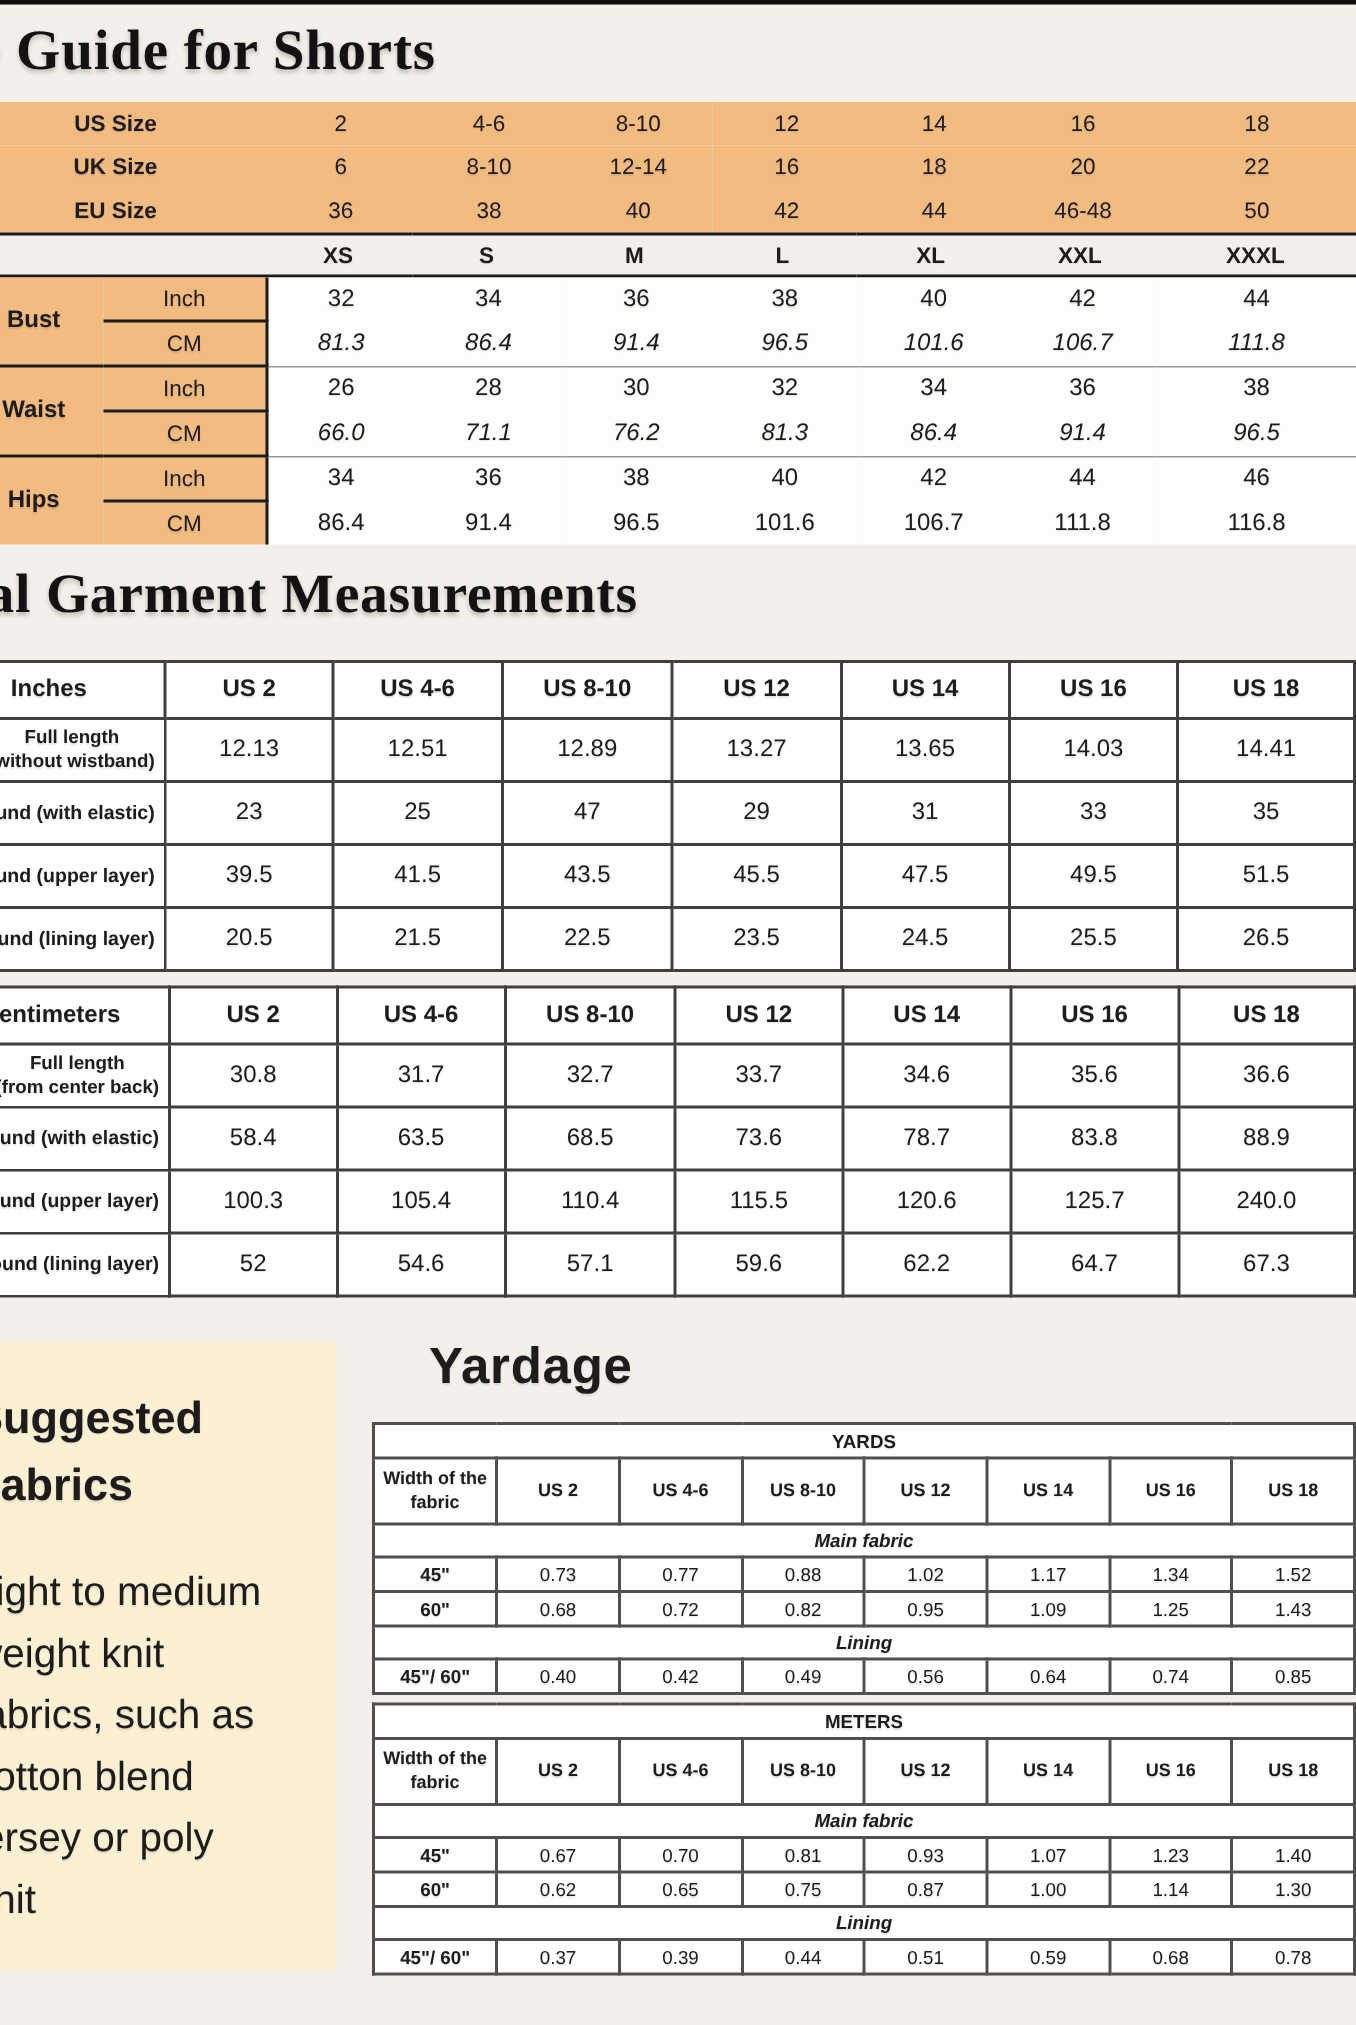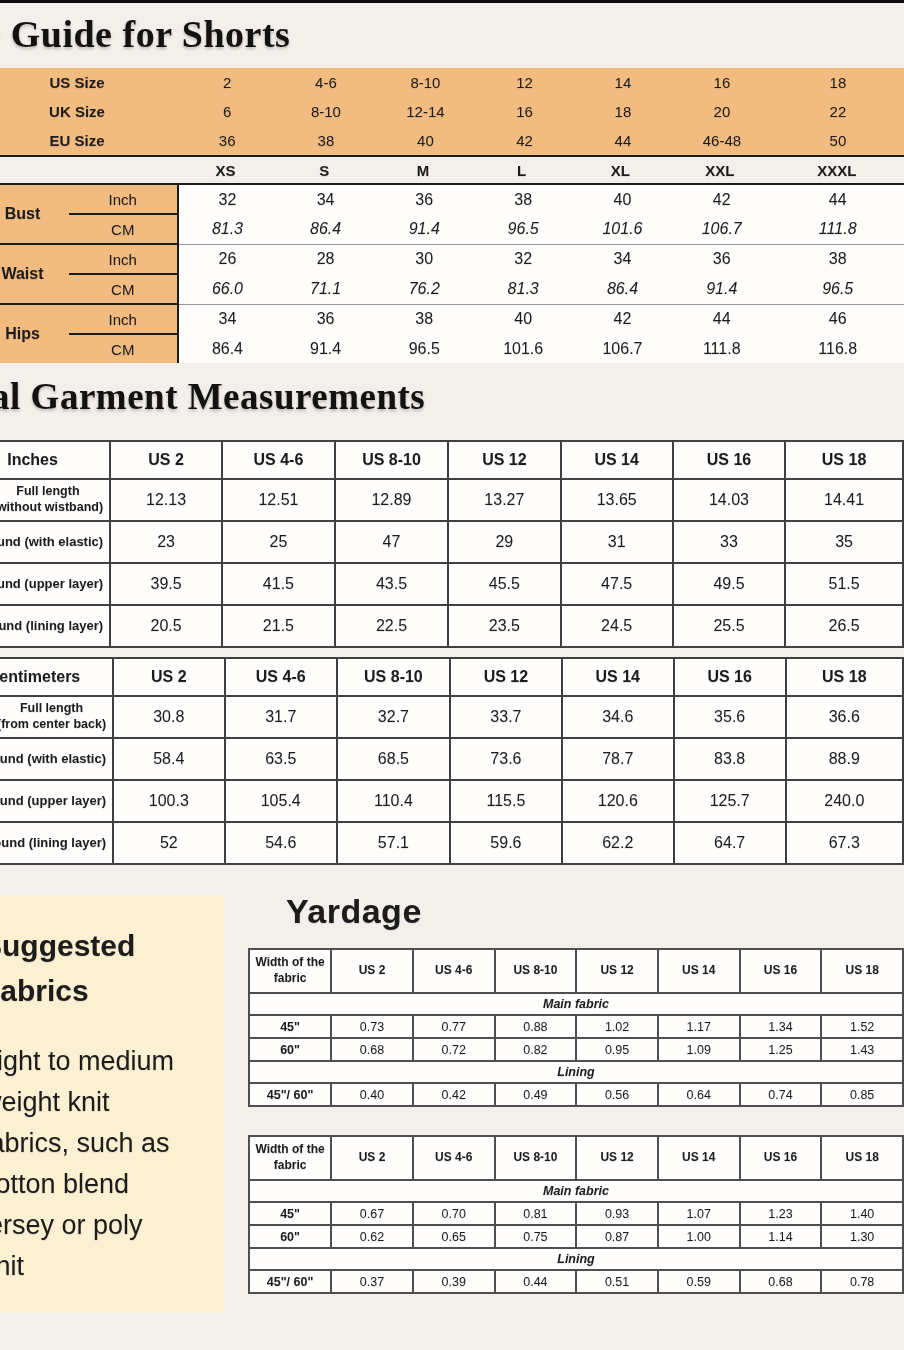--- a/index.html
+++ b/index.html
@@ -429,20 +429,23 @@
           <col style="width:88px">
           <col style="width:88px">
           <col style="width:88px">
           <col style="width:88px">
           <col style="width:88px">
           <col style="width:88px">
           <col style="width:88px">
         </colgroup>
       <tbody>
           <tr>
+            <td class="ttl" colspan="8">YARDS</td>
+          </tr>
+          <tr>
             <th>Width of the fabric</th>
             <th>US 2</th>
             <th>US 4-6</th>
             <th>US 8-10</th>
             <th>US 12</th>
             <th>US 14</th>
             <th>US 16</th>
             <th>US 18</th>
           </tr>
           <tr>
@@ -492,20 +495,23 @@
           <col style="width:88px">
           <col style="width:88px">
           <col style="width:88px">
           <col style="width:88px">
           <col style="width:88px">
           <col style="width:88px">
           <col style="width:88px">
         </colgroup>
       <tbody>
           <tr>
+            <td class="ttl" colspan="8">METERS</td>
+          </tr>
+          <tr>
             <th>Width of the fabric</th>
             <th>US 2</th>
             <th>US 4-6</th>
             <th>US 8-10</th>
             <th>US 12</th>
             <th>US 14</th>
             <th>US 16</th>
             <th>US 18</th>
           </tr>
           <tr>

